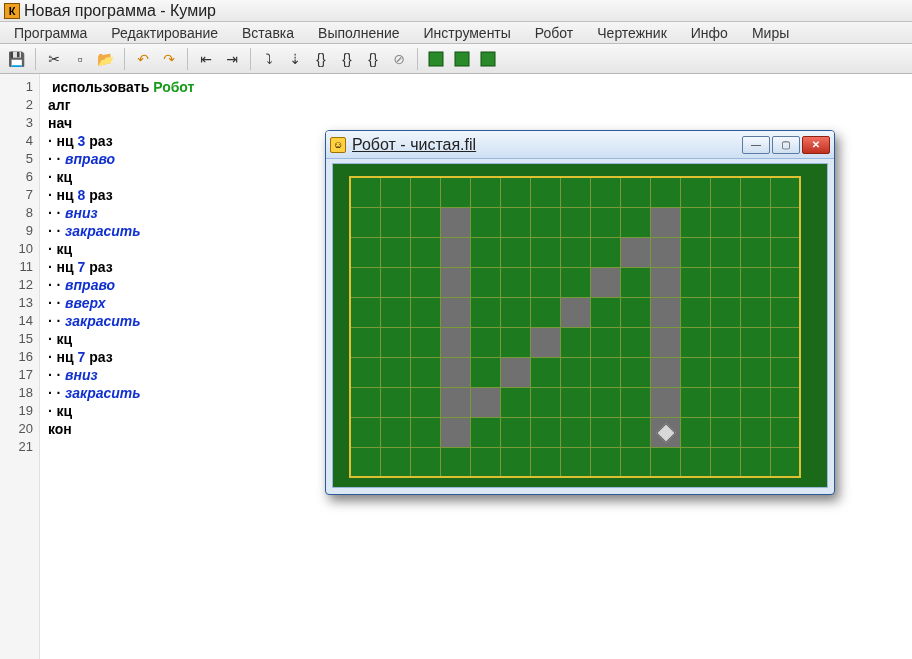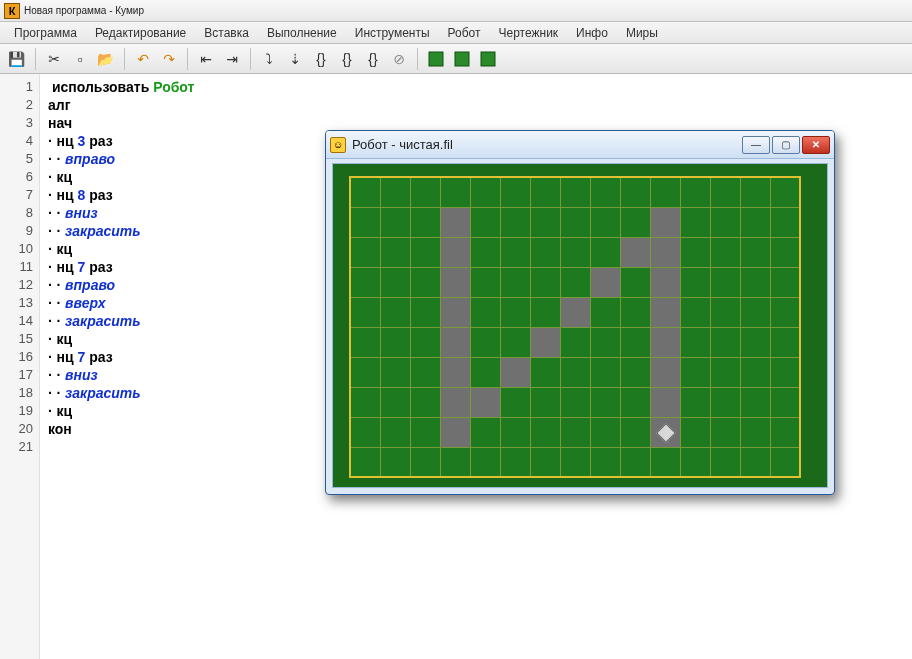--- a/index.html
+++ b/index.html
@@ -21,29 +21,29 @@
     padding: 0 4px;
     gap: 4px;
   }
   .titlebar .app-icon {
     width: 16px; height: 16px;
     background: #f0a020;
     border: 1px solid #805000;
     display:flex; align-items:center; justify-content:center;
     font-weight:bold; font-size:11px; color:#000;
   }
-  .titlebar .title { font-size: 10px; color:#222; }
+  .titlebar .title { font-size: 16px; color:#222; }
   .menubar {
     height: 22px;
     background: linear-gradient(to bottom,#f5f5f5,#e8e8e8);
     border-bottom: 1px solid #bcbcbc;
     display:flex; align-items:center;
     padding: 0 6px;
-    gap: 2px;
-    font-size: 12px; color:#333;
+    gap: 8px;
+    font-size: 14px; color:#333;
   }
   .menubar .item { padding: 2px 8px; cursor:default; border-radius:2px; }
   .toolbar {
     height: 30px;
     background: linear-gradient(to bottom,#f8f8f8,#e6e6e6);
     border-bottom: 1px solid #b8b8b8;
     display:flex; align-items:center;
     padding: 0 6px;
     gap: 4px;
   }
@@ -111,21 +111,21 @@
     padding: 0 4px;
     gap:6px;
   }
   .rw-titlebar .ico {
     width:16px; height:16px;
     background:#ffd040; border:1px solid #a07000;
     border-radius:2px;
     display:flex;align-items:center;justify-content:center;
     font-size:10px;
   }
-  .rw-title { font-size:13px; color:#222; flex:1; }
+  .rw-title { font-size:16px; color:#222; flex:1;text-decoration:underline; }
   .rw-btns { display:flex; gap:2px; }
   .rw-btn {
     width:28px; height:18px;
     border:1px solid #5a7aa0;
     border-radius:2px;
     background: linear-gradient(to bottom,#f4f8fd,#d0e0f2);
     display:flex; align-items:center; justify-content:center;
     font-size:10px; color:#333;
     cursor:pointer;
   }

